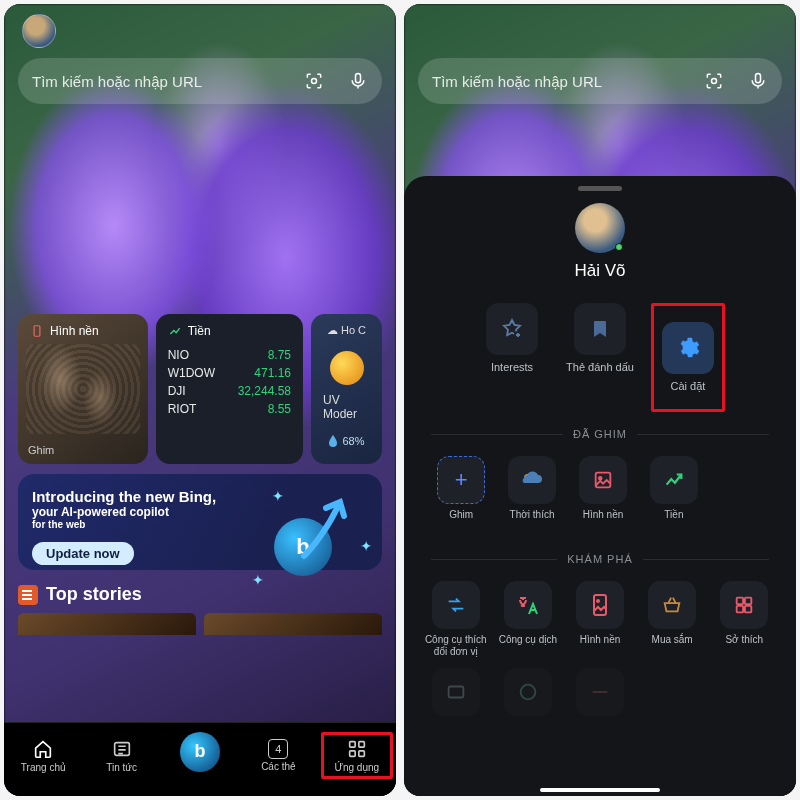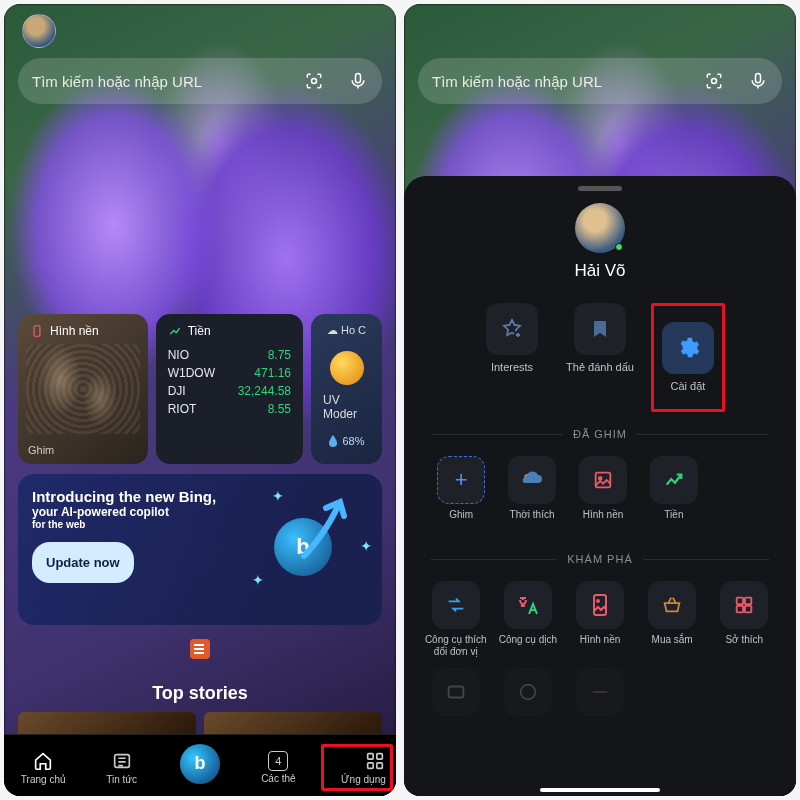--- a/index.html
+++ b/index.html
@@ -90,53 +90,53 @@
   .sunmoon {
     width:34px;height:34px;border-radius:50%;
     background: radial-gradient(circle at 35% 35%, #ffd95a, #e89a20 75%);
     margin-top:14px;
   }
   .uv { font-size:12px; color:#ddd; margin-top:8px;}
   .humid { display:flex; align-items:center; gap:4px; font-size:11px; color:#bde; margin-top:14px;}
   
   .promo {
     margin: 10px 14px 0 14px;
-    height: 151px;
+    height: 96px;
     background: linear-gradient(115deg,#202a6a 0%, #1a2050 70%);
     border-radius: 16px;
     position: relative;
     padding: 14px 14px;
     color:#fff;
   }
   .promo .t1 { font-size:15px; font-weight:600; }
   .promo .t2 { font-size:12px; font-weight:600; }
   .promo .t3 { font-size:10px; font-weight:600; }
   .promo .btn {
     display:inline-block; margin-top:12px;
     background:#d3ecff; color:#102040;
-    border-radius:18px; padding:13px 14px; font-size:13px; font-weight:600;
+    border-radius:18px; padding:4px 14px; font-size:13px; font-weight:600;
   }
   .promo .graphic {
     position:absolute; right:10px; top:14px; width:120px; height:100px;
   }
   .promo .b {
     position:absolute; width:58px; height:58px; border-radius:50%;
     background: radial-gradient(circle at 35% 35%, #3abfff, #104a80);
     bottom:12px; right:40px;
     display:flex; align-items:center; justify-content:center;
     color:#fff; font-size:22px; font-weight:700;
   }
   .promo .arrow {
     position:absolute; right:18px; top:8px;
   }
   .spark { position:absolute; color:#7ee3ff; font-size:14px;}
   .top-stories {
     margin: 14px 14px 0 14px;
-    display:flex; align-items:center; gap:24px;
-    color:#fff; font-size:18px; font-weight:600;flex-direction:column;
+    display:flex; align-items:center; gap:8px;
+    color:#fff; font-size:18px; font-weight:600;
   }
   .story-ico{ width:20px;height:20px;border-radius:4px;background:#e35a2a;position:relative;}
   .story-ico::after{content:'';position:absolute;left:4px;top:5px;width:10px;height:2px;background:#fff;box-shadow:0 4px 0 #fff, 0 8px 0 #fff;}
   .story-prev{ margin:8px 14px 0 14px; display:flex; gap:8px; height:22px;}
   .story-prev div{ flex:1; border-radius:6px 6px 0 0; background:linear-gradient(140deg,#6a4a2a,#2a180a);}
   
   .nav {
     height: 74px;
     background:#000;
     display:flex; justify-content:space-around; align-items:center;
@@ -144,21 +144,21 @@
     padding-bottom:8px;
   }
   .nav .item { display:flex; flex-direction:column; align-items:center; gap:2px; color:#ccc; font-size:10px; width:72px;}
   .nav .bing {
     width:40px;height:40px;border-radius:50%;
     background:radial-gradient(circle at 35% 35%,#34c7ff,#0a3a70);
     display:flex;align-items:center;justify-content:center;
     color:#fff;font-size:18px;font-weight:700;
     position:relative; top:-4px;
   }
-  .nav .highlight { border:3px solid #e81123; padding:3px 4px; border-radius:2px;align-items:flex-end;}
+  .nav .highlight { border:3px solid #e81123; padding:3px 4px; border-radius:2px;}
   .home-ind { position:absolute; bottom:4px; left:50%; transform:translateX(-50%);
     width:120px; height:4px; background:#fff; border-radius:3px;}
 
   
   .panel {
     position:absolute; left:0; right:0; bottom:0;
     height:620px; border-radius:22px 22px 0 0;
     background:#141518;
     z-index:5;
     display:flex; flex-direction:column; align-items:center;

